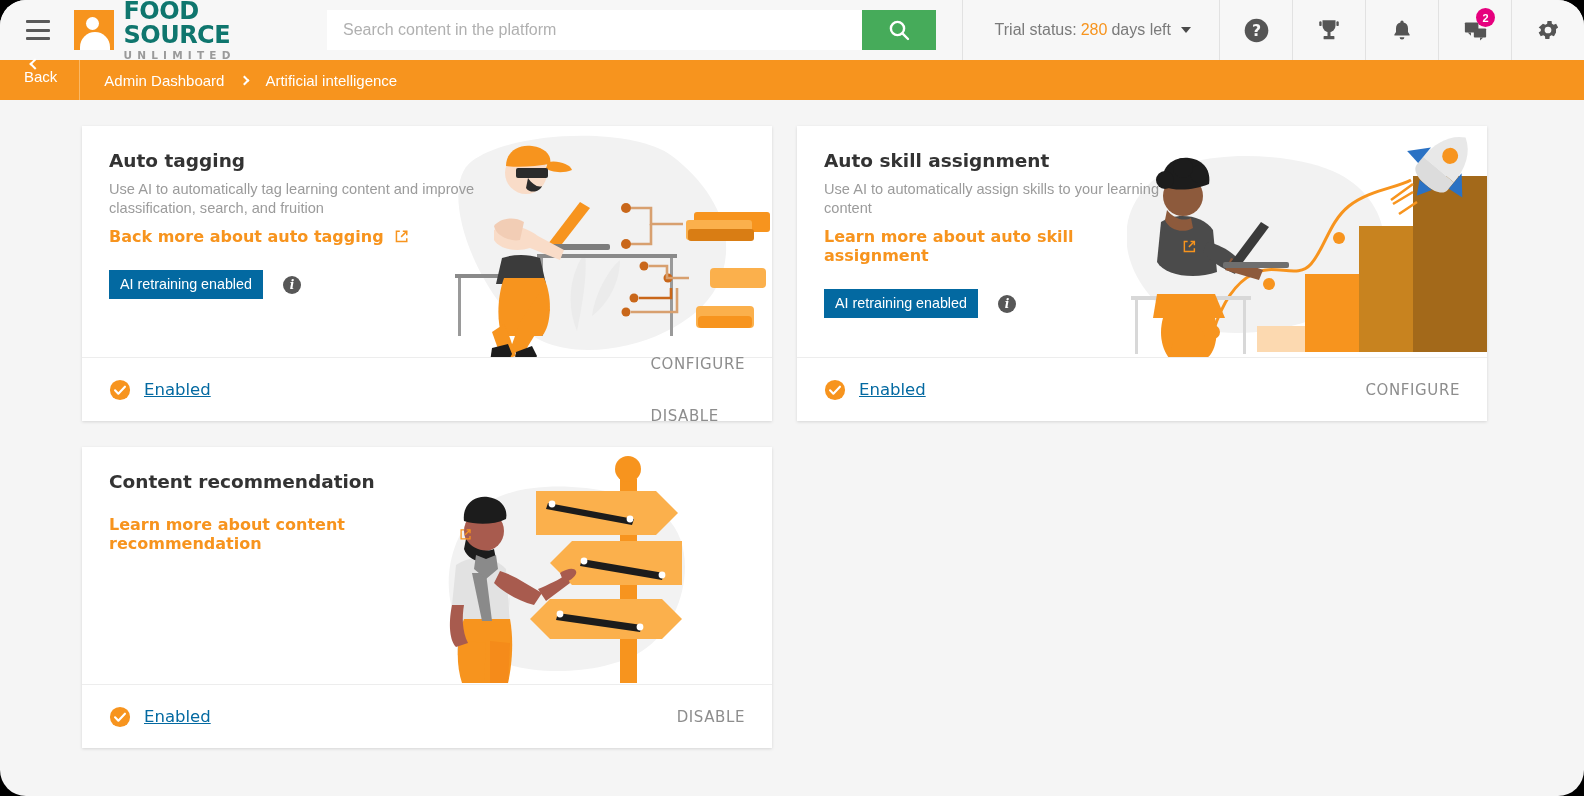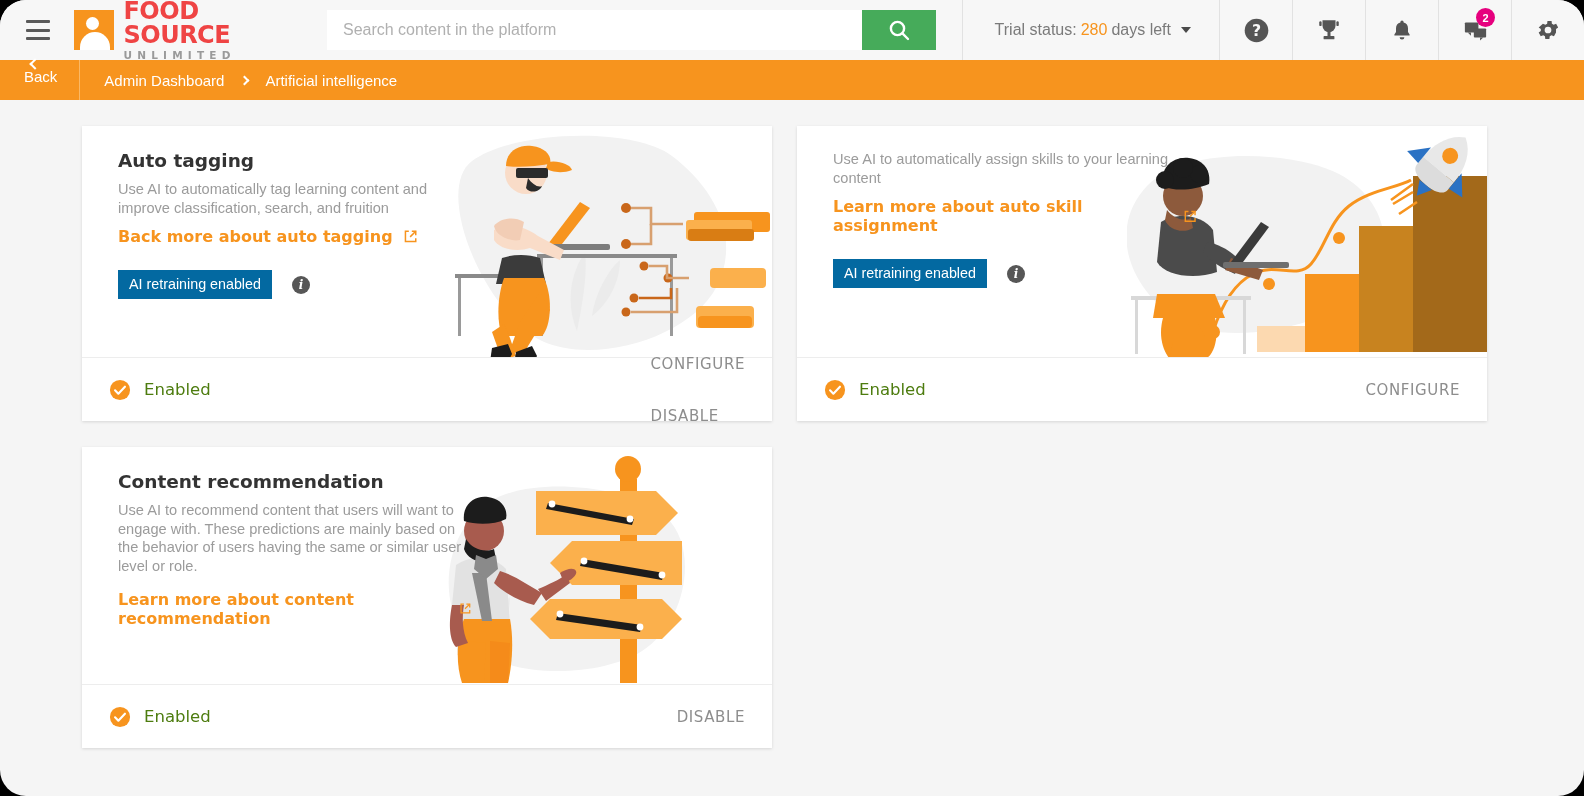--- a/index.html
+++ b/index.html
@@ -42,21 +42,21 @@
     position: absolute; width: 13px; height: 13px; border-radius: 50%;
     background: #fff; left: 12px; top: 7px;
   }
   .logo-mark .body {
     position: absolute; width: 30px; height: 18px; border-radius: 15px 15px 0 0;
     background: #fff; left: 6px; top: 22px;
   }
   .logo-text { margin-left: 9px; line-height: 1; }
   .logo-main {
     font-size: 24px; font-weight: bold; letter-spacing: -0.5px;
-    color: #ef4444; font-family: "DejaVu Sans", sans-serif;
+    color: #0f766e; font-family: "DejaVu Sans", sans-serif;
   }
   .logo-sub {
     font-size: 10.5px; letter-spacing: 5.2px; color: #9a9a9a;
     font-weight: bold; margin-top: 3px; font-family: "DejaVu Sans", sans-serif;
   }
 
   .searchwrap {
     margin-left: 28px; display: flex; height: 40px; width: 647px;
   }
   .searchwrap input {
@@ -130,21 +130,21 @@
     position: absolute; left: 82px; top: 126px;
     width: 1420px;
   }
   .row { display: flex; gap: 25px; }
   .card {
     width: 690px; background: #fff;
     box-shadow: 0 1px 3px rgba(0,0,0,0.13);
     display: flex; flex-direction: column;
   }
   .card-body { position: relative; height: 231px; overflow: hidden; }
-  .card-text { position: relative; z-index: 3; padding: 24px 0 0 36px; width: 400px; }
+  .card-text { position: relative; z-index: 3; padding: 24px 0 0 27px; width: 400px; }
   .card-title {
     font-size: 18.5px; font-weight: bold; color: #333; margin-bottom: 9px;
     font-family: "DejaVu Sans", sans-serif;
   }
   .card-desc { font-size: 14.6px; color: #9b9b9b; line-height: 1.28; }
   .learn {
     display: inline-flex; align-items: center; gap: 10px;
     color: #f7941e; font-size: 16px; font-weight: bold;
     margin-top: 10px; cursor: pointer; font-family: "DejaVu Sans", sans-serif;
   }
@@ -160,21 +160,21 @@
     cursor: pointer; font-family: "DejaVu Serif", serif;
   }
 
   .art { position: absolute; right: 0; top: 0; height: 231px; z-index: 1; }
 
   .card-foot {
     height: 64px; border-top: 1px solid #ededed;
     display: flex; align-items: center; padding: 0 27px;
   }
   .status { display: flex; align-items: center; gap: 13px; }
-  .status-label { font-size: 16.5px; color: #4d7c0f; font-family: "DejaVu Sans", sans-serif; }
+  .status-label { font-size: 16.5px; color: #0369a1; font-family: "DejaVu Sans", sans-serif; text-decoration: underline; }
   .foot-actions { margin-left: auto; display: flex; gap: 34px; flex-direction: column; }
   .action {
     font-size: 15px; letter-spacing: 0.6px; color: #8d8d8d;
     font-weight: 500; cursor: pointer; font-family: "DejaVu Sans", sans-serif;
   }
   .spacer-card { width: 690px; }
   .row + .row { margin-top: 26px; }
 </style>
 </head>
 <body>
@@ -385,20 +385,21 @@
             <path d="M104 136l30-40 8 5-26 35z" fill="#3a3a3a"></path>
             <circle cx="56" cy="70" r="20" fill="#8d5a3c"></circle>
             <path d="M36 60c-4-18 10-30 26-28s22 14 20 26c-14 6-34 8-46 2z" fill="#1c1c1c"></path>
             <circle cx="38" cy="54" r="9" fill="#1c1c1c"></circle>
             <circle cx="72" cy="48" r="9" fill="#1c1c1c"></circle>
             <circle cx="56" cy="42" r="10" fill="#1c1c1c"></circle>
             <path d="M40 84c6 8 16 12 24 8l2 10c-10 6-24 2-28-8z" fill="#8d5a3c"></path>
           </svg>
 
           <div class="card-text">
+            <div class="card-title">Auto skill assignment</div>
             <div class="card-desc">Use AI to automatically assign skills to your learning content</div>
             <div class="learn">
               <span>Learn more about auto skill assignment</span>
               <svg width="15" height="15" viewBox="0 0 16 16" fill="none" stroke="#f7941e" stroke-width="1.6">
                 <path d="M6.2 2.4H2.6v11h11V9.8"></path>
                   <path d="M9.4 2.4h4.2v4.2"></path>
                   <path d="M13.6 2.4L7.6 8.4"></path>
               </svg>
             </div>
             <div class="pill-row">
@@ -454,21 +455,20 @@
             <path d="M118 126c6-4 14-6 16-2s-6 10-12 12z" fill="#a85b4e"></path>
             <path d="M10 158c-4 20-2 36 4 42l12-4c-6-12-6-26-4-38z" fill="#a85b4e"></path>
             <circle cx="42" cy="84" r="20" fill="#a85b4e"></circle>
             <path d="M22 74c-2-16 10-26 24-24s20 12 18 22c-12 6-30 6-42 2z" fill="#1c1c1c"></path>
             <path d="M24 92c6 10 18 14 28 10l2 10c-12 6-28 2-32-10z" fill="#1c1c1c"></path>
             <path d="M34 108l10 4 10-4 2 14-12 10-12-10z" fill="#8a8a8a"></path>
           </svg>
 
           <div class="card-text" style="width:390px">
             <div class="card-title">Content recommendation</div>
-            <div class="card-desc">Use AI to recommend content that users will want to engage with. These predictions are mainly based on the behavior of users having the same or similar user level or role.</div>
             <div class="learn" style="margin-top:14px">
               <span>Learn more about content recommendation</span>
               <svg width="15" height="15" viewBox="0 0 16 16" fill="none" stroke="#f7941e" stroke-width="1.6">
                 <path d="M6.2 2.4H2.6v11h11V9.8"></path>
                   <path d="M9.4 2.4h4.2v4.2"></path>
                   <path d="M13.6 2.4L7.6 8.4"></path>
               </svg>
             </div>
           </div>
         </div>

